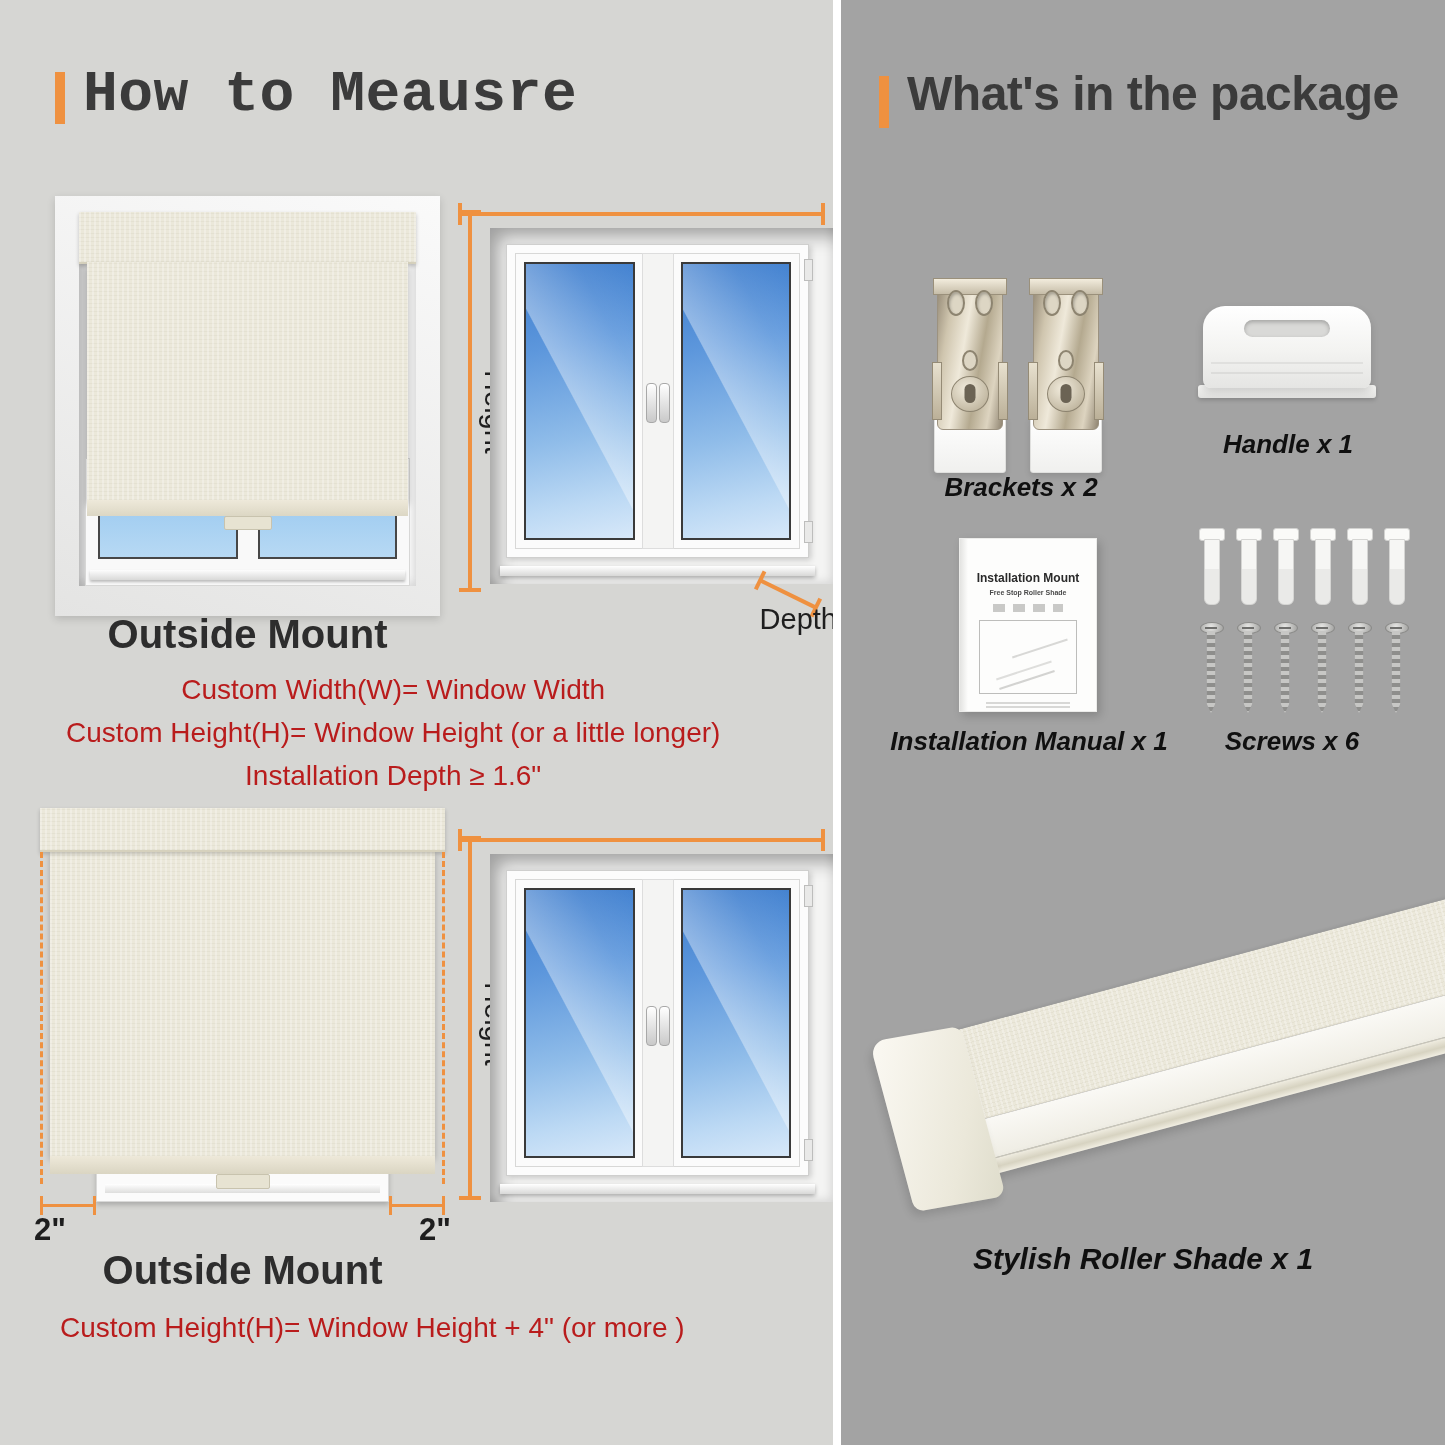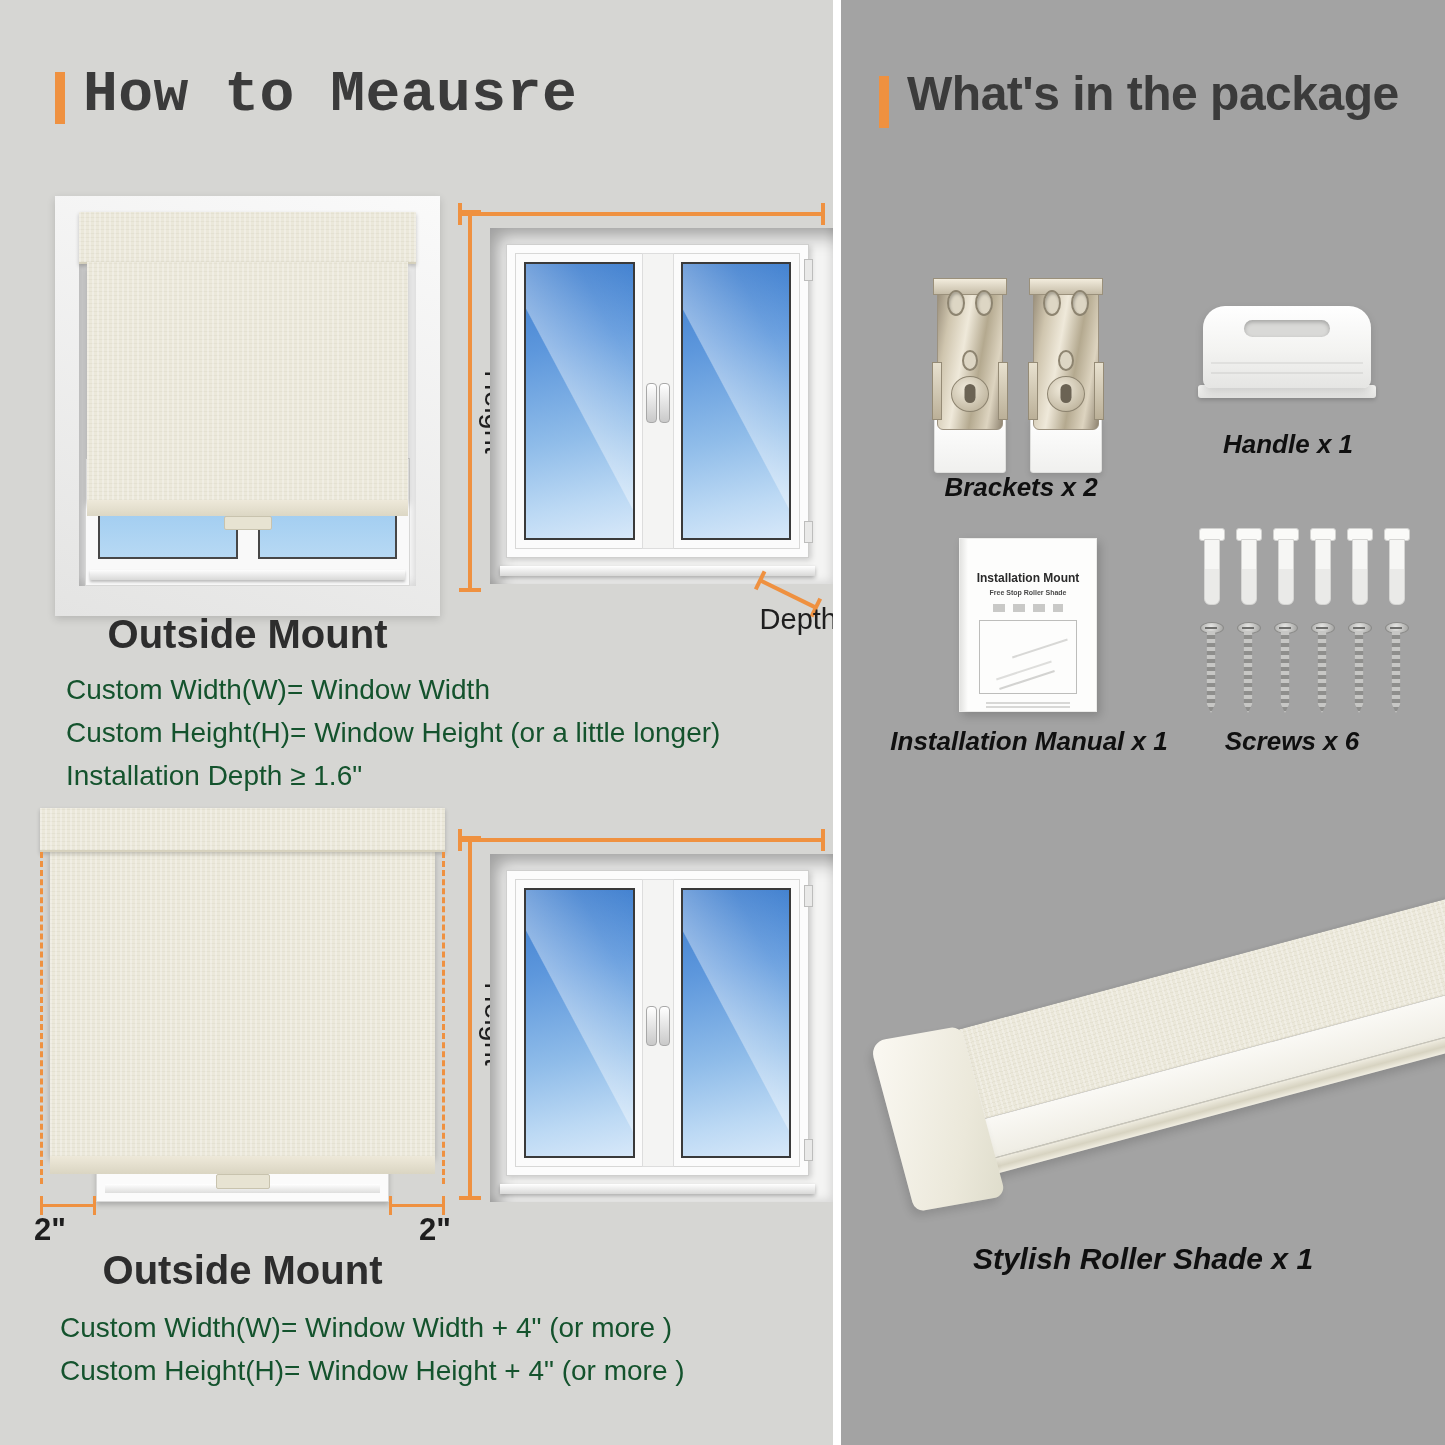--- a/index.html
+++ b/index.html
@@ -71,21 +71,21 @@
   .hinge{position:absolute;right:-5px;width:7px;height:20px;background:#e9e9e8;border:1px solid #bdbdbc;}
   .hinge.t{top:14px;} .hinge.b{bottom:14px;}
   .sill{position:absolute;left:10px;right:18px;bottom:8px;height:10px;
     background:linear-gradient(#ffffff,#d8d8d7);box-shadow:0 2px 4px rgba(0,0,0,.3);}
   .dim-depth{position:absolute;right:14px;bottom:30px;width:62px;height:4px;background:#EF9140;transform:rotate(26deg);}
   .dim-depth::before,.dim-depth::after{content:"";position:absolute;top:-8px;width:4px;height:20px;background:#EF9140;}
   .dim-depth::before{left:-2px;} .dim-depth::after{right:-2px;}
   .lbl-depth{position:absolute;right:-4px;bottom:-10px;font-size:29px;color:#1e1e1e;}
 
   .fig-label{position:absolute;text-align:center;font-size:40px;font-weight:bold;color:#2d2d2d;}
-  .text-block{position:absolute;font-size:28px;line-height:43px;color:#14532d;}
+  .text-block{position:absolute;font-size:28px;line-height:43px;color:#b91c1c;text-align:center;}
 
   
   .fig-outside{position:absolute;left:40px;top:808px;width:405px;height:440px;}
   .casC{position:absolute;left:0;right:0;top:0;height:42px;z-index:3;border-bottom:2px solid #d6d1bd;
     box-shadow:0 2px 4px rgba(0,0,0,.2);}
   .clothC{position:absolute;left:10px;right:10px;top:42px;height:306px;z-index:2;box-shadow:0 4px 6px rgba(0,0,0,.22);}
   .railC{position:absolute;left:10px;right:10px;top:348px;height:18px;z-index:3;
     background:linear-gradient(180deg,#eee9da,#dad5c2);}
   .tabC{position:absolute;left:50%;transform:translateX(-50%);top:366px;width:52px;height:13px;z-index:3;
     background:#e7e3d2;border:1px solid #c8c3ae;border-radius:2px;}
@@ -272,21 +272,20 @@
           <span class="hinge t"></span>
           <span class="hinge b"></span>
         </div>
         <div class="sill"></div>
       </div>
     </div>
 
     <div class="fig-label" style="left:40px;top:1248px;width:405px;">Outside Mount</div>
 
     <div class="text-block" style="left:60px;top:1306px;">
-      <div>Custom Width(W)= Window Width + 4"  (or more )</div>
       <div>Custom Height(H)= Window Height + 4" (or more )</div>
     </div>
   </section>
 
   <div class="divider"></div>
 
   <section class="panel-right">
 
     <div class="heading hr">
       <span class="accent-bar"></span>

